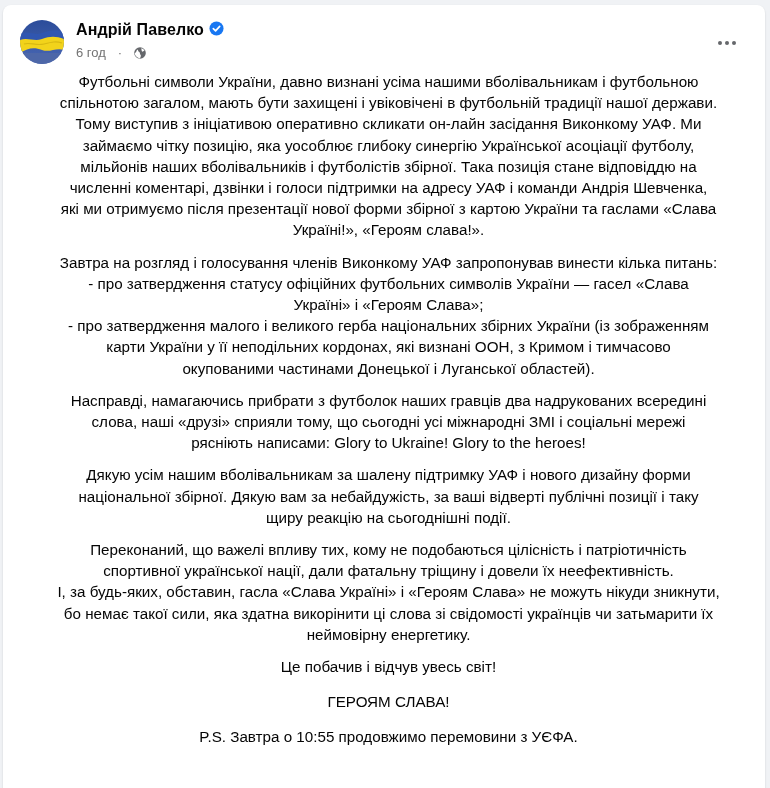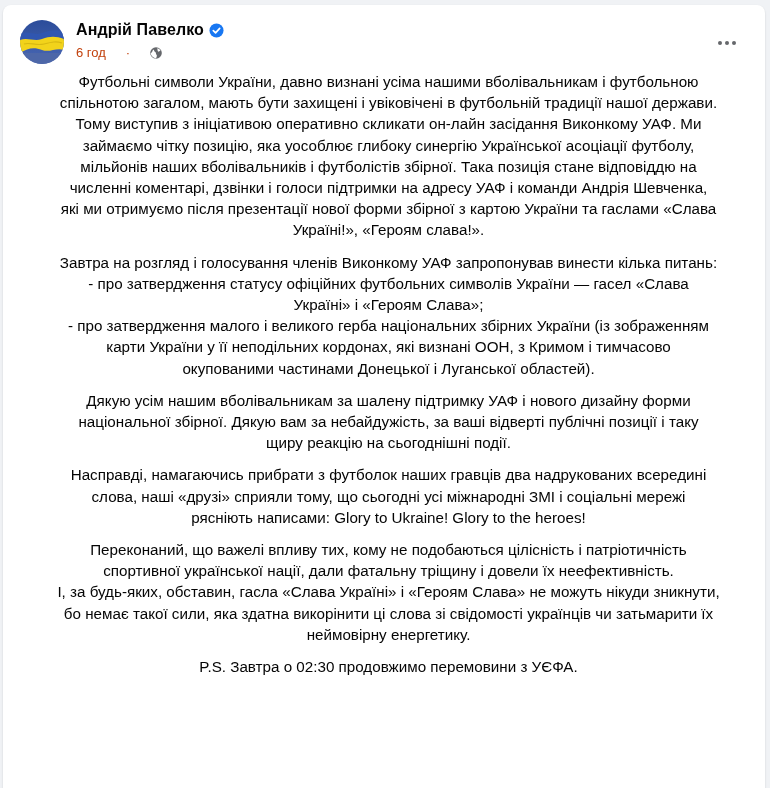--- a/index.html
+++ b/index.html
@@ -37,44 +37,44 @@
       border-radius: 50%;
       overflow: hidden;
       cursor: pointer;
     }
     .avatar svg { display: block; }
     .author {
       position: absolute;
       left: 73px;
       top: 16px;
       display: flex;
-      align-items: center;
+      align-items: flex-start;
       gap: 5px;
     }
     .author-name {
       font-size: 16px;
       font-weight: bold;
       color: #050505;
       cursor: pointer;
       letter-spacing: 0.1px;
     }
     .verified {
       width: 15px;
       height: 15px;
       display: inline-block;
     }
     .meta {
       position: absolute;
       left: 73px;
       top: 40px;
       display: flex;
       align-items: center;
-      gap: 20px;
+      gap: 12px;
       font-size: 13px;
-      color: #c2410c;
+      color: #737373;
     }
     .meta .time { cursor: pointer; }
     .globe { width: 12px; height: 12px; display: inline-block; }
     .more {
       position: absolute;
       right: 20px;
       top: 24px;
       width: 36px;
       height: 28px;
       display: flex;
@@ -162,26 +162,28 @@
 мільйонів наших вболівальників і футболістів збірної. Така позиція стане відповіддю на
 численні коментарі, дзвінки і голоси підтримки на адресу УАФ і команди Андрія Шевченка,
 які ми отримуємо після презентації нової форми збірної з картою України та гаслами «Слава
 Україні!», «Героям слава!».</p>
     <p>Завтра на розгляд і голосування членів Виконкому УАФ запропонував винести кілька питань:
 -  про затвердження статусу офіційних футбольних символів України  — гасел «Слава
 Україні» і «Героям Слава»;
 - про затвердження малого і великого герба національних збірних України (із зображенням
 карти України у її неподільних кордонах, які визнані ООН, з Кримом і тимчасово
 окупованими частинами Донецької і Луганської областей).</p>
+    <p>Насправді, намагаючись прибрати з футболок наших гравців два надрукованих всередині
+слова, наші «друзі» сприяли тому, що сьогодні усі міжнародні ЗМІ і соціальні мережі
+рясніють написами: Glory to Ukraine! Glory to the heroes!</p>
     <p>Дякую усім нашим вболівальникам за шалену підтримку УАФ і нового дизайну форми
 національної збірної. Дякую вам за небайдужість, за ваші відверті публічні позиції і таку
 щиру реакцію на сьогоднішні події.</p>
-    <p>Насправді, намагаючись прибрати з футболок наших гравців два надрукованих всередині
-слова, наші «друзі» сприяли тому, що сьогодні усі міжнародні ЗМІ і соціальні мережі
-рясніють написами: Glory to Ukraine! Glory to the heroes!</p>
     <p>Переконаний, що важелі впливу тих, кому не подобаються цілісність і патріотичність
 спортивної української нації, дали фатальну тріщину і довели їх неефективність.
 І, за будь-яких, обставин, гасла «Слава Україні» і «Героям Слава» не можуть нікуди зникнути,
 бо немає такої сили, яка здатна викорінити ці слова зі свідомості українців чи затьмарити їх
 неймовірну енергетику.</p>
-    <p class="short">P.S. Завтра о 02:30 продовжимо перемовини з УЄФА.</p>
+    <p class="short">Це побачив і відчув увесь світ!</p>
+    <p class="short">ГЕРОЯМ СЛАВА!</p>
+    <p class="short">P.S. Завтра о 10:55 продовжимо перемовини з УЄФА.</p>
   </div>
 </div>
 
 </body></html>

